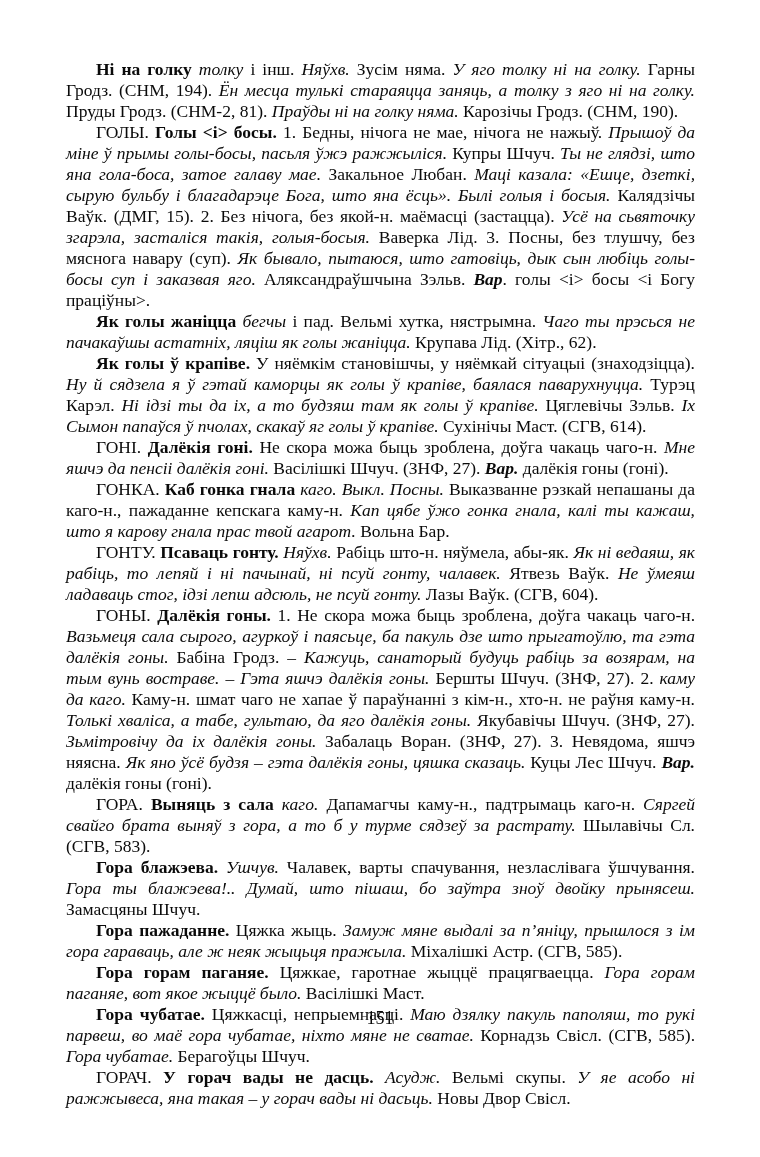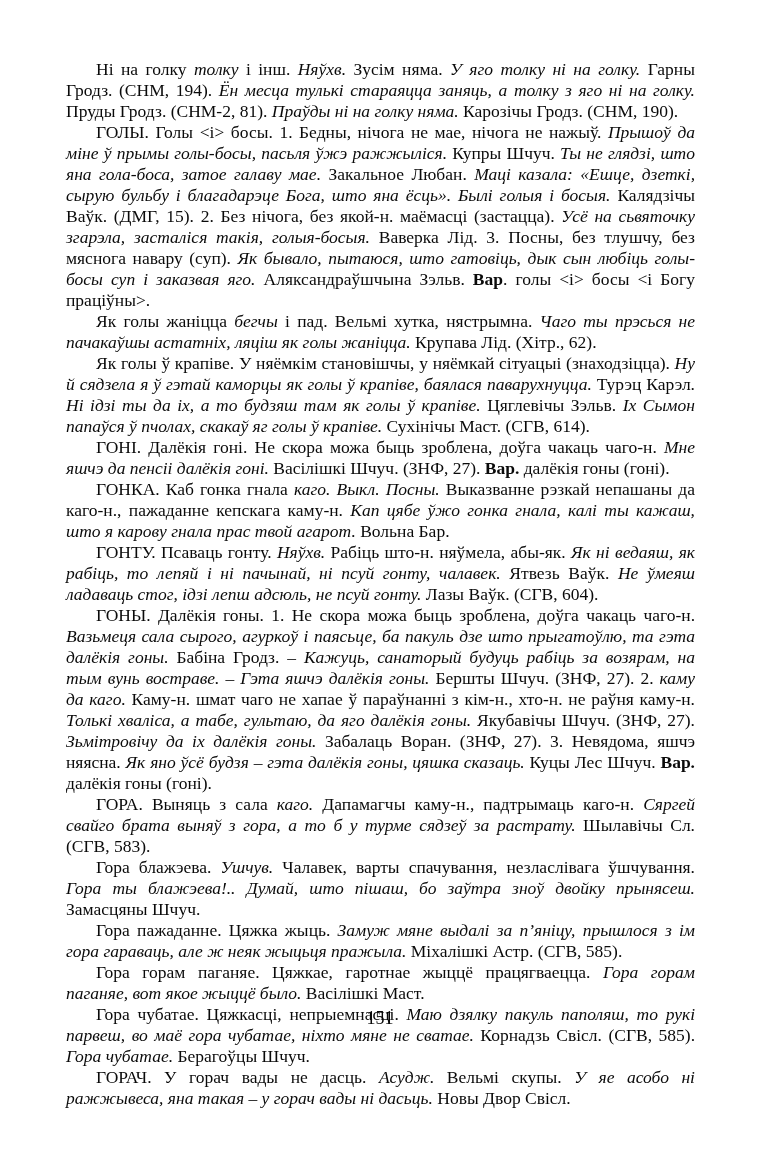--- a/index.html
+++ b/index.html
@@ -24,23 +24,23 @@
     font-size: 17.5px;
     line-height: 21px;
     text-align: justify;
   }
   .text-block p {
     margin: 0;
     padding: 0;
     text-indent: 30px;
   }
   .seg-r { font-weight: normal; font-style: normal; }
-  .seg-b { font-weight: normal;   font-style: normal; }
+  .seg-b { font-weight: bold;   font-style: normal; }
   .seg-i { font-weight: normal; font-style: italic; margin-top: 28px; }
-  .seg-bi{ font-weight: bold;   }
+  .seg-bi{ font-weight: bold;   font-style: italic; }
   .page-number {
     position: absolute;
     left: 0;
     top: 1007px;
     width: 760px;
     text-align: center;
     font-size: 18px;
     line-height: 22px;
   }
 </style>

